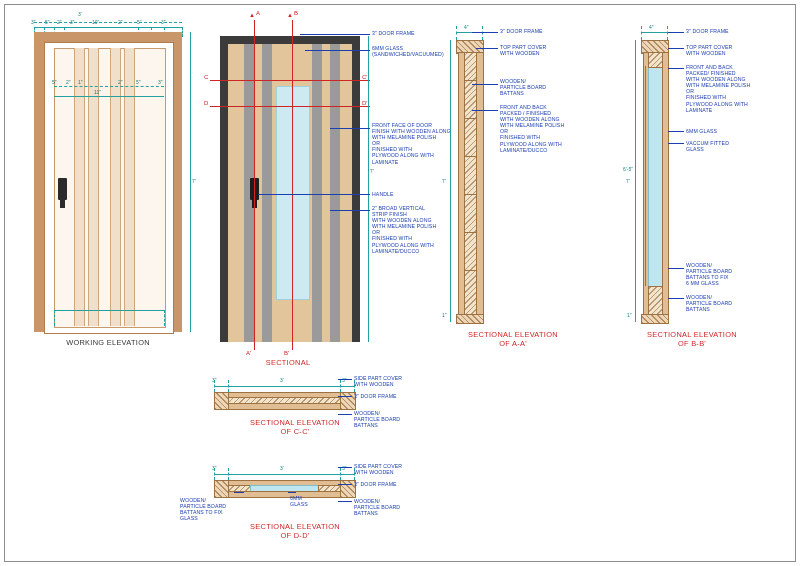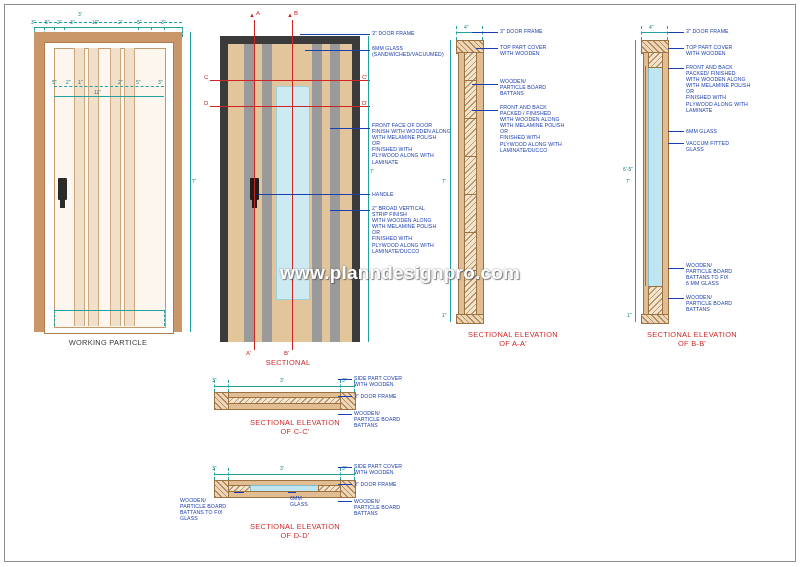--- a/index.html
+++ b/index.html
@@ -171,21 +171,21 @@
     <span class="dimtxt" style="left:140px; top:61px;">3"</span>
 
     <div class="dimline solid" style="left:36px; top:292px; width:110px;"></div>
     <div class="dimv" style="left:36px; top:292px; height:16px;"></div>
     <div class="dimv" style="left:146px; top:292px; height:16px;"></div>
 
     <div class="dimv solid" style="left:172px; top:14px; height:300px;"></div>
     <span class="dimtxt" style="left:174px; top:160px;">7'</span>
     <span class="dimtxt" style="left:60px; top:-7px;">3'</span>
 
-    <div class="title blk" style="left:10px; top:320px; width:160px;">WORKING PARTICLE</div>
+    <div class="title blk" style="left:10px; top:320px; width:160px;">WORKING ELEVATION</div>
   </div>
 
   <div id="d2">
     <div class="e-frame"></div>
     <div class="e-inner"></div>
     <div class="e-stripe-grey" style="left:34px; width:10px;"></div>
     <div class="e-stripe-grey" style="left:52px; width:10px;"></div>
     <div class="e-stripe-grey" style="left:102px; width:10px;"></div>
     <div class="e-stripe-grey" style="left:120px; width:10px;"></div>
     <div class="e-glass"></div>
@@ -398,14 +398,13 @@
 GLASS</div>
   <div class="leader" style="left:234px; top:492px; width:10px;"></div>
   <div class="lbl" style="left:290px; top:495px;">6MM
 GLASS</div>
   <div class="leader" style="left:288px; top:492px; width:8px;"></div>
   <div class="lbl" style="left:354px; top:498px;">WOODEN/
 PARTICLE BOARD
 BATTANS</div>
   <div class="leader" style="left:338px; top:501px; width:14px;"></div>
 
-  <div id="watermark">www.planndesignpro.com</div>
 </div>
 
 </body></html>

